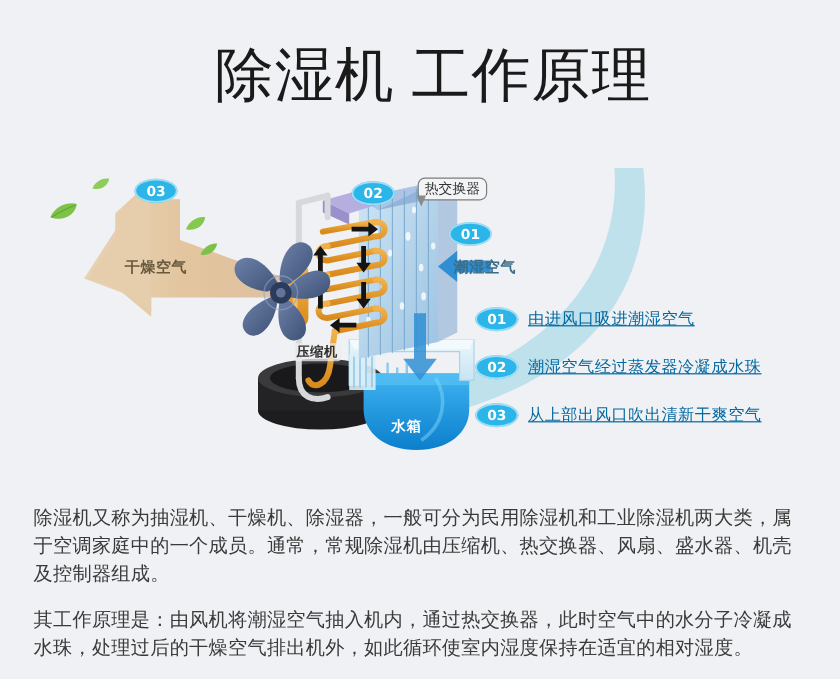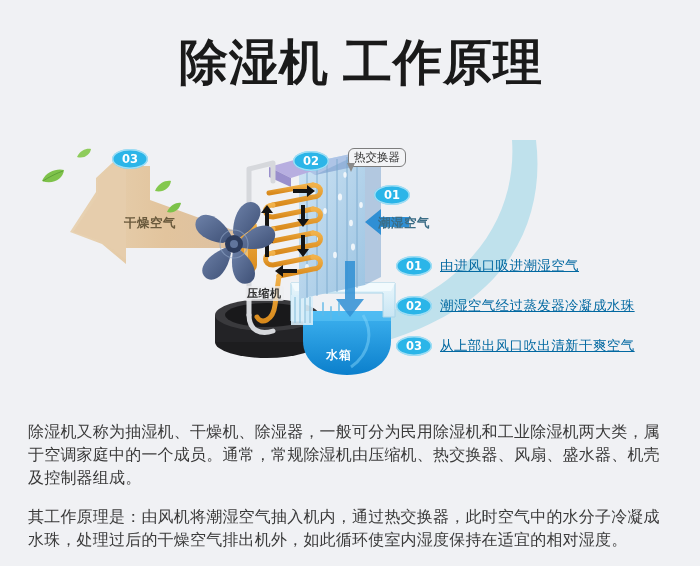--- a/index.html
+++ b/index.html
@@ -13,23 +13,23 @@
 
   
   .title{
     position:absolute;left:0;top:34px;width:700px;
     text-align:center;
     font-size:49px;line-height:58px;
     font-weight:bold;color:#1a1a1a;
     letter-spacing:1px;
     white-space:nowrap;
   }
-  .title .t-a{font-weight:bold;margin-left:22px;}
+  .title .t-a{font-weight:normal;margin-left:22px;}
   .title .t-gap{display:inline-block;width:14px;}
-  .title .t-b{font-weight:bold;}
+  .title .t-b{font-weight:normal;}
 
   
   .stage{position:absolute;left:0;top:110px;width:700px;height:290px;}
 
   
   .swoosh{position:absolute;left:330px;top:18px;width:320px;height:230px;overflow:visible;}
 
   
   .tan-arrow{position:absolute;left:40px;top:30px;width:230px;height:130px;overflow:visible;}
 
@@ -39,21 +39,21 @@
   
   .machine{position:absolute;left:195px;top:25px;width:215px;height:255px;}
   .badge{
     display:inline-block;width:36px;height:20px;border-radius:50%;
     background:#2bb5e8;color:#ffffff;
     font-size:11.5px;line-height:20px;text-align:center;
     font-weight:bold;vertical-align:middle;
     box-shadow:0 0 0 1.5px rgba(255,255,255,.55) inset;
   }
   .lbl-dry{
-    position:absolute;left:124px;top:105px;
+    position:absolute;left:104px;top:105px;
     font-size:12.5px;color:#6a5a3d;font-weight:bold;letter-spacing:.5px;
   }
   .badge-03-pos{position:absolute;left:112px;top:38px;}
   .badge-01-pos{position:absolute;left:374px;top:74px;}
   .lbl-humid{
     position:absolute;left:378px;top:105px;
     font-size:12.5px;color:#3b6d86;font-weight:bold;letter-spacing:.5px;text-align:center;
   }
   .badge-02-pos{position:absolute;left:293px;top:40px;}
   .bubble{

